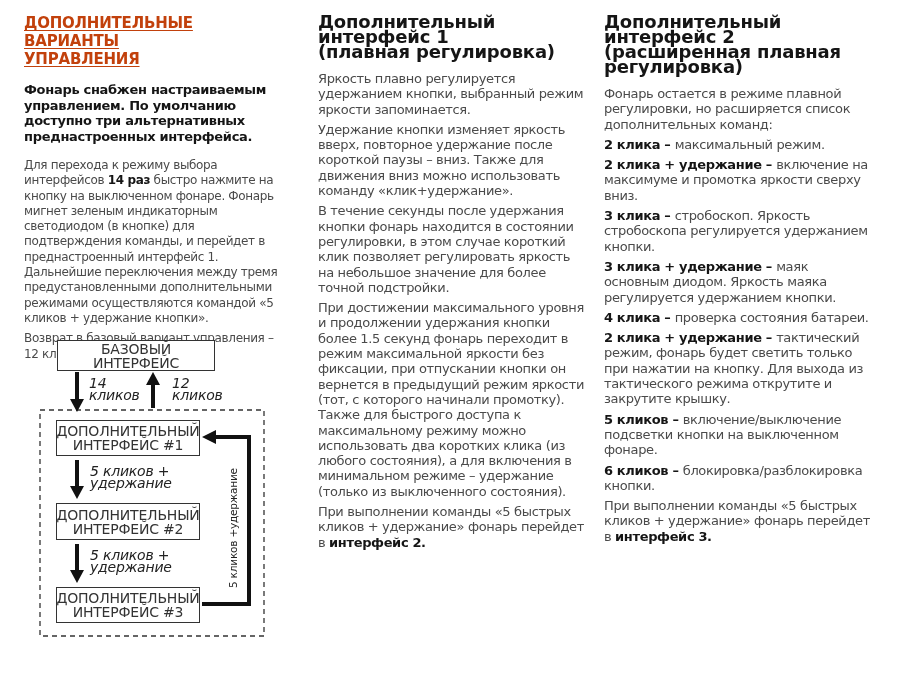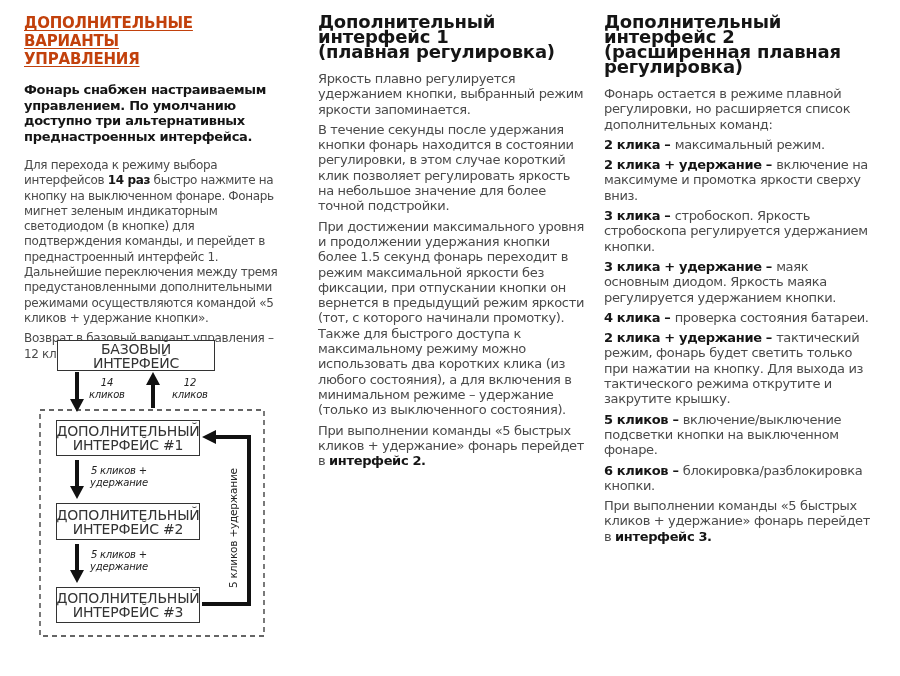--- a/index.html
+++ b/index.html
@@ -13,21 +13,21 @@
                 text-decoration: underline; text-underline-offset: 2px; margin: 0 0 14px 0; letter-spacing: -0.2px; }
   .lead { font-weight: bold; font-size: 13px; line-height: 15.5px; color: #151515; margin: 0 0 14px 0; letter-spacing: -0.3px; }
   .sec-title { font-weight: bold; font-size: 18px; line-height: 15px; color: #151515; margin: 0 0 12px 0; letter-spacing: -0.2px; }
   p.t { font-size: 13px; line-height: 15.3px; margin: 0 0 5px 0; color: #4a4a4a; letter-spacing: -0.35px; }
   p.t b { color: #151515; }
   #col1 p.t { font-size: 12px; }
   #diagram { position: absolute; left: 0; top: 0; width: 300px; height: 676px; pointer-events: none; }
   #diagram svg { position: absolute; left: 0; top: 0; }
   .box { position: absolute; border: 1.5px solid #333; background: #fff; font-size: 14px; line-height: 14px;
          text-align: center; color: #333; box-sizing: border-box; display: flex; align-items: center; justify-content: center; letter-spacing: -0.2px; }
-  .lbl { position: absolute; font-style: italic; font-size: 10px; line-height: 12px; color: #222; letter-spacing: -0.2px; text-align: center; }
+  .lbl { position: absolute; font-style: italic; font-size: 14px; line-height: 12px; color: #222; letter-spacing: -0.2px; }
   .vlbl { position: absolute; font-size: 10.5px; color: #222; transform: rotate(-90deg); transform-origin: left top; white-space: nowrap; letter-spacing: -0.2px; }
 </style>
 </head>
 <body>
 
 <div id="col1" class="col">
   <h1 class="main-title">
     <span>ДОПОЛНИТЕЛЬНЫЕ ВАРИАНТЫ</span><br>
     <span>УПРАВЛЕНИЯ</span>
   </h1>
@@ -91,20 +91,21 @@
 
   <div class="vlbl" style="left:227px; top:588px;">5 кликов +удержание</div>
 </div>
 
 <div id="col2" class="col">
   <h2 class="sec-title">
     <span>Дополнительный интерфейс 1</span><br>
     <span>(плавная регулировка)</span>
   </h2>
   <p class="t">Яркость плавно регулируется удержанием кнопки, выбранный режим яркости запоминается.</p>
+  <p class="t">Удержание кнопки изменяет яркость вверх, повторное удержание после короткой паузы – вниз. Также для движения вниз можно использовать команду «клик+удержание».</p>
   <p class="t">В течение секунды после удержания кнопки фонарь находится в состоянии регулировки, в этом случае короткий клик позволяет регулировать яркость на небольшое значение для более точной подстройки.</p>
   <p class="t">При достижении максимального уровня и продолжении удержания кнопки более 1.5 секунд фонарь переходит в режим максимальной яркости без фиксации, при отпускании кнопки он вернется в предыдущий режим яркости (тот, с которого начинали промотку). Также для быстрого доступа к максимальному режиму можно использовать два коротких клика (из любого состояния), а для включения в минимальном режиме – удержание (только из выключенного состояния).</p>
   <p class="t"><span>При выполнении команды «5 быстрых кликов + удержание» фонарь перейдет в </span><b>интерфейс 2.</b></p>
 </div>
 
 <div id="col3" class="col">
   <h2 class="sec-title">
     <span>Дополнительный интерфейс 2</span><br>
     <span>(расширенная плавная регулировка)</span>
   </h2>

